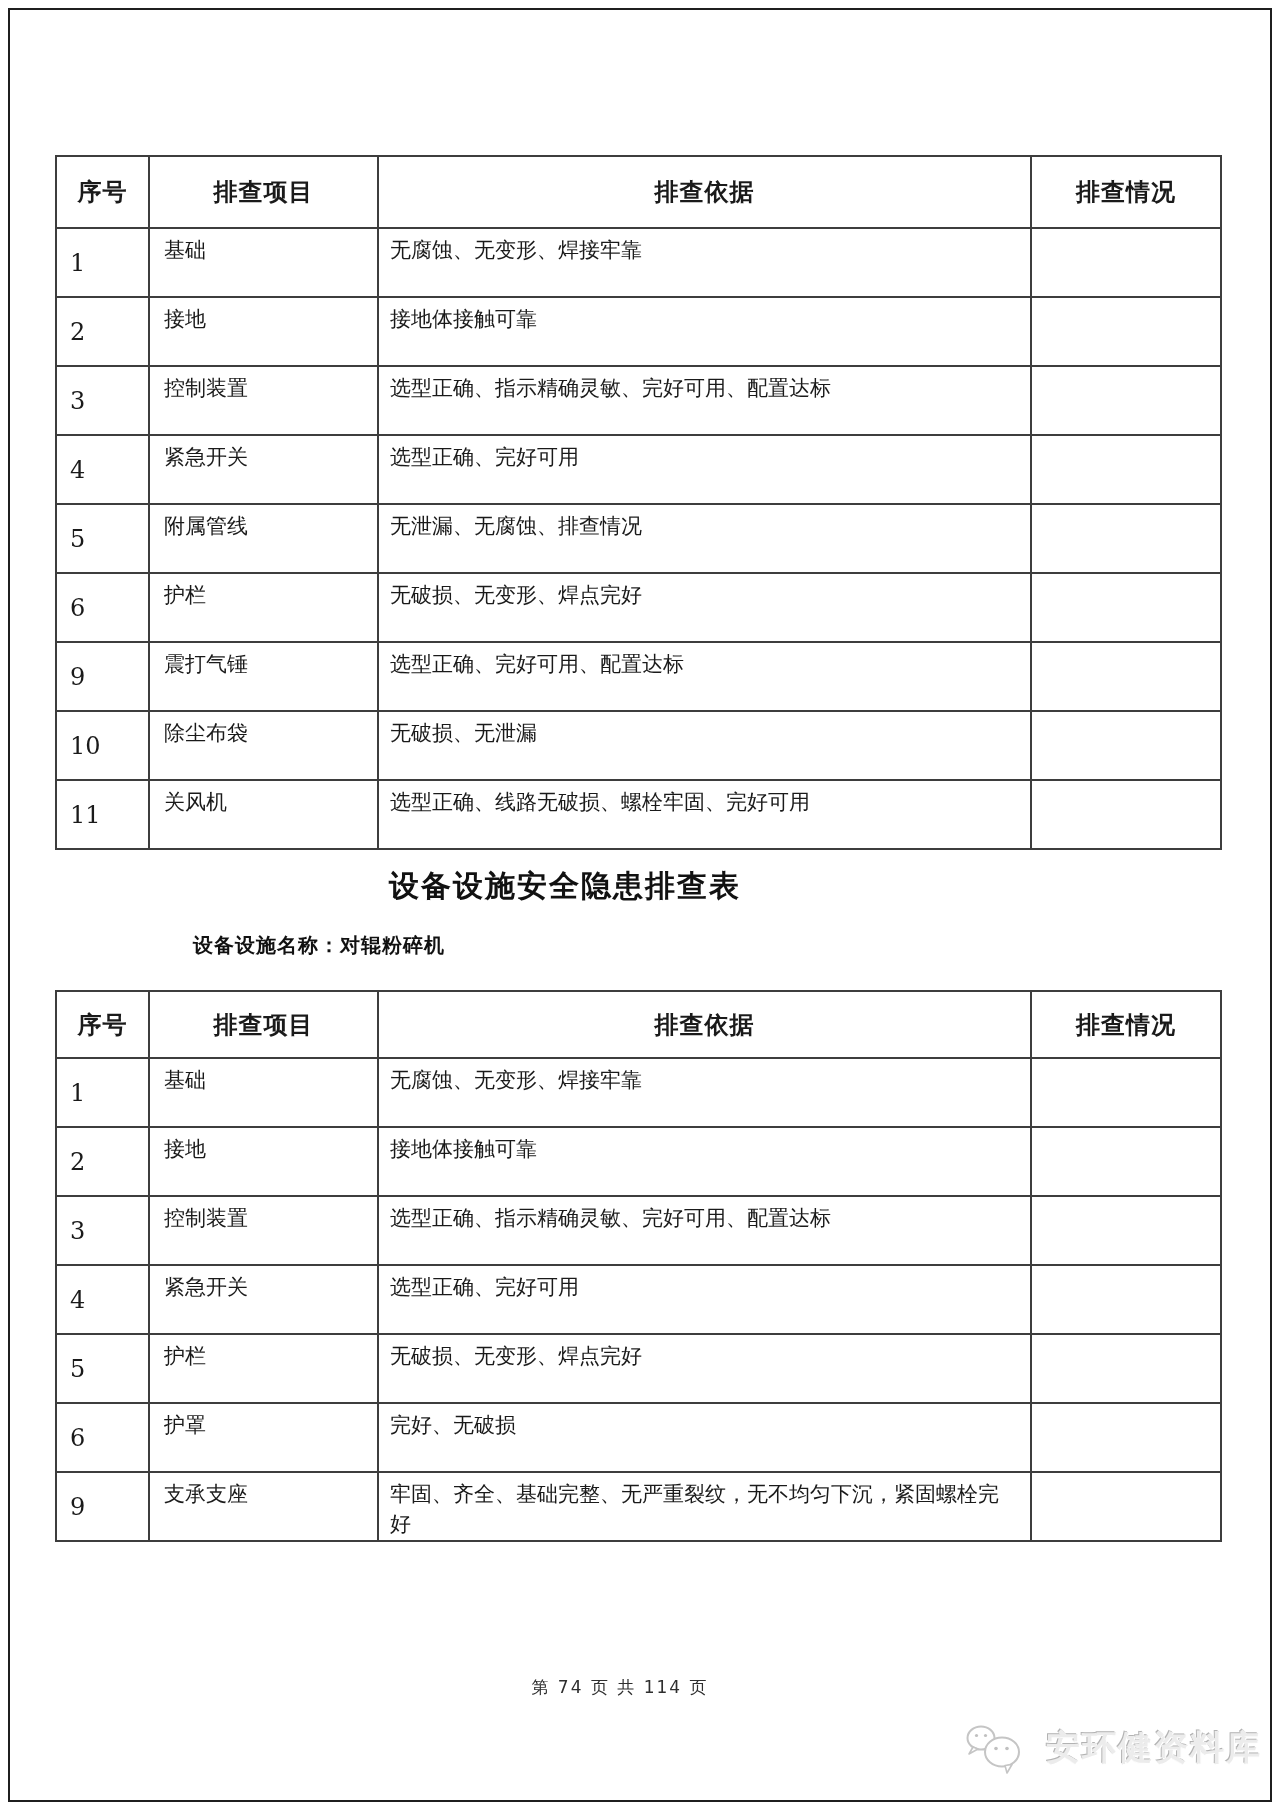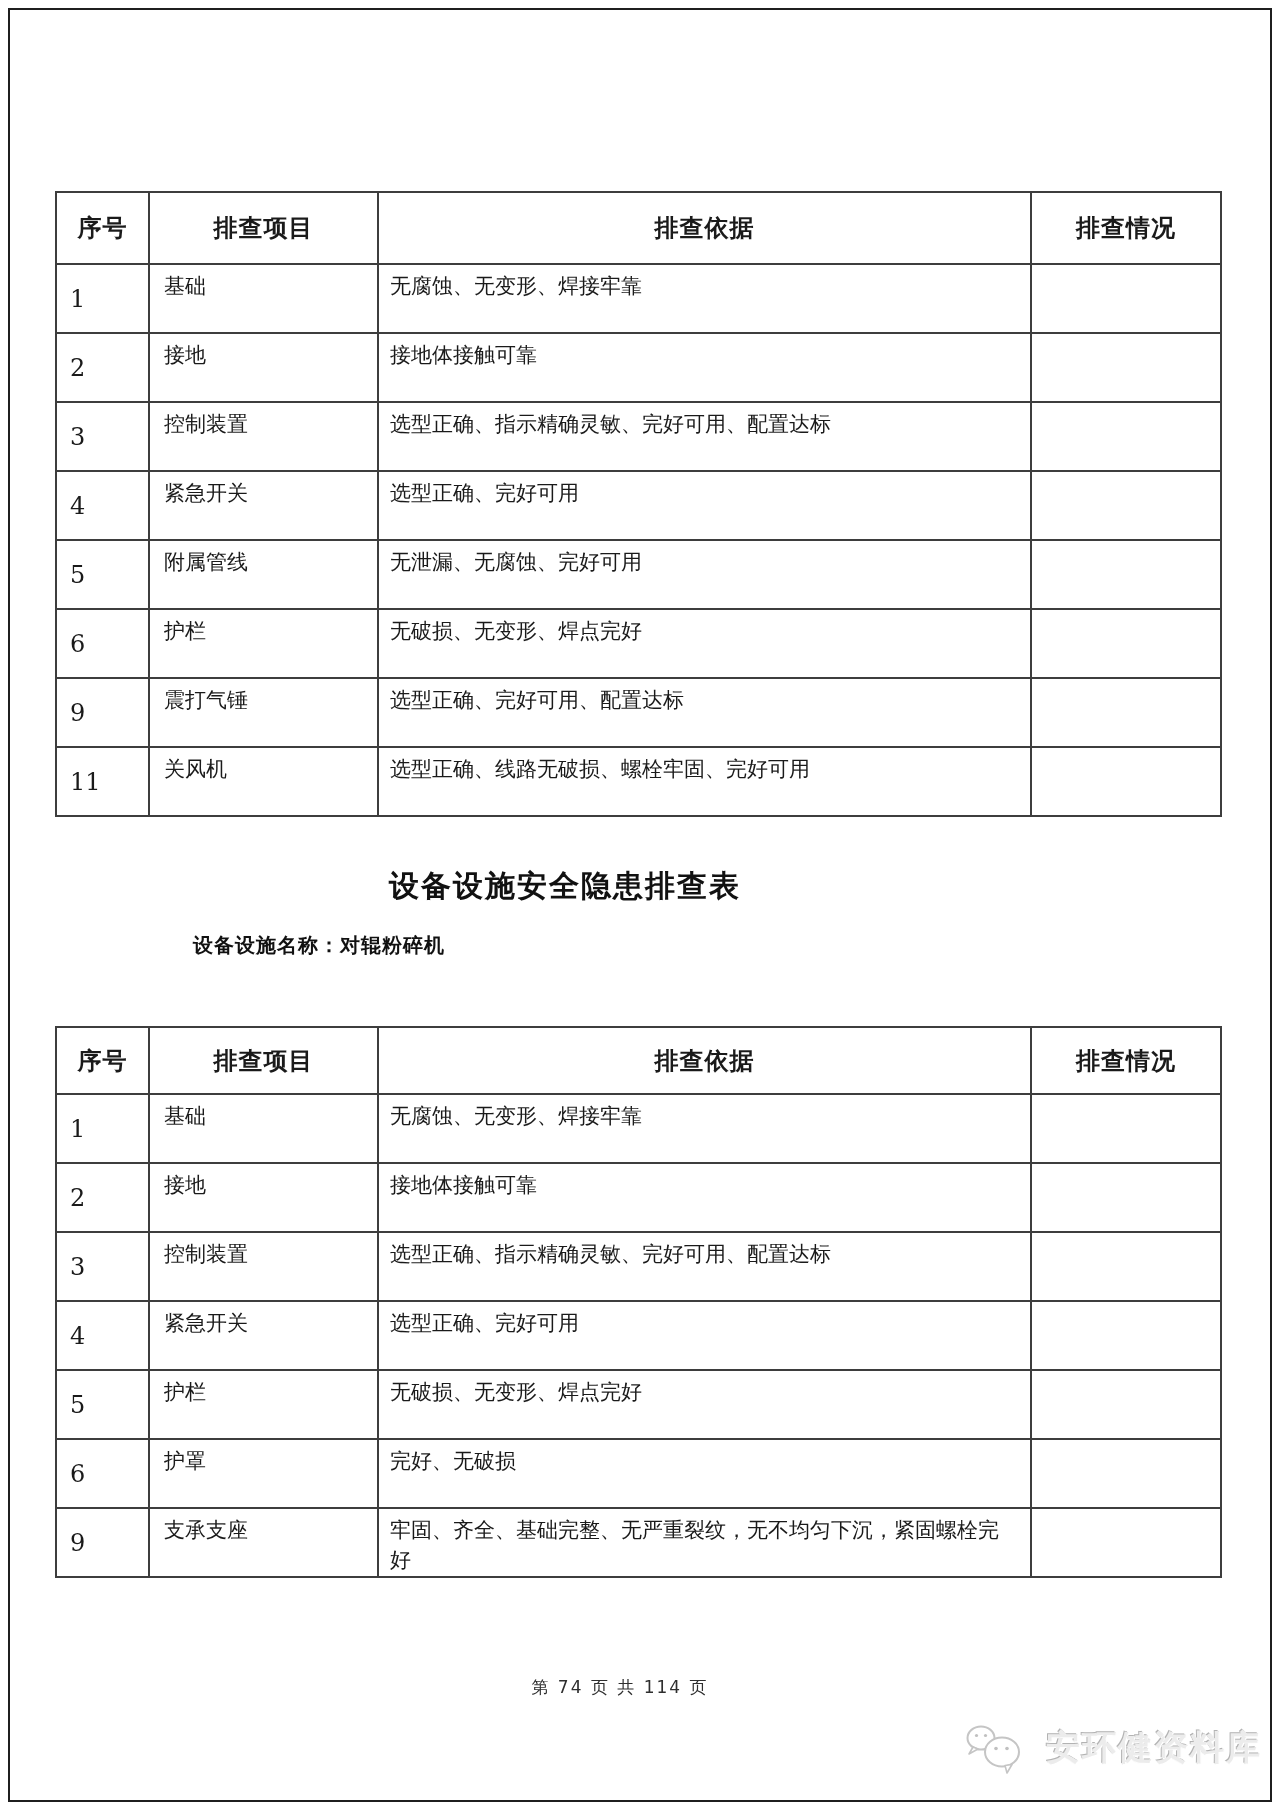--- a/index.html
+++ b/index.html
@@ -17,21 +17,20 @@
     left: 8px; top: 8px; right: 8px; bottom: 8px;
     border: 2px solid #1f1f1f;
     pointer-events: none;
   }
   table.sheet {
     position: absolute;
     left: 55px;
     width: 1165px;
     border-collapse: collapse;
     table-layout: fixed;
-    margin-top: 36px;
   }
   table.sheet td {
     border: 2px solid #3d3d3d;
     overflow: hidden;
   }
   #table1 { top: 155px; }
   #table2 { top: 990px; }
   col.c-no    { width: 93px; }
   col.c-item  { width: 229px; }
   col.c-basis { width: 653px; }
@@ -165,33 +164,39 @@
     </tr>
     <tr class="data-row">
       <td class="num">4</td>
       <td class="item">紧急开关</td>
       <td class="basis">选型正确、完好可用</td>
       <td class="status"></td>
     </tr>
     <tr class="data-row">
       <td class="num">5</td>
       <td class="item">附属管线</td>
-      <td class="basis">无泄漏、无腐蚀、完好可用</td>
+      <td class="basis">无泄漏、无腐蚀、排查情况</td>
       <td class="status"></td>
     </tr>
     <tr class="data-row">
       <td class="num">6</td>
       <td class="item">护栏</td>
       <td class="basis">无破损、无变形、焊点完好</td>
       <td class="status"></td>
     </tr>
     <tr class="data-row">
       <td class="num">9</td>
       <td class="item">震打气锤</td>
       <td class="basis">选型正确、完好可用、配置达标</td>
+      <td class="status"></td>
+    </tr>
+    <tr class="data-row">
+      <td class="num">10</td>
+      <td class="item">除尘布袋</td>
+      <td class="basis">无破损、无泄漏</td>
       <td class="status"></td>
     </tr>
     <tr class="data-row">
       <td class="num">11</td>
       <td class="item">关风机</td>
       <td class="basis">选型正确、线路无破损、螺栓牢固、完好可用</td>
       <td class="status"></td>
     </tr>
   </tbody>
 </table>

